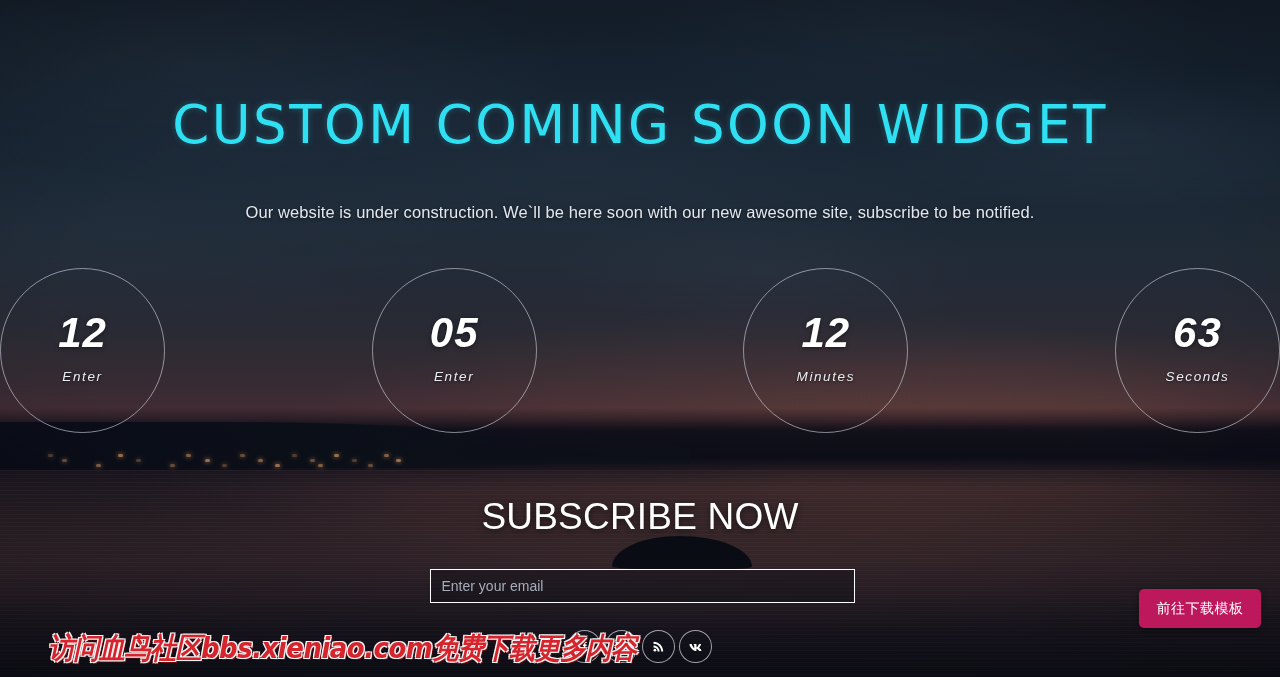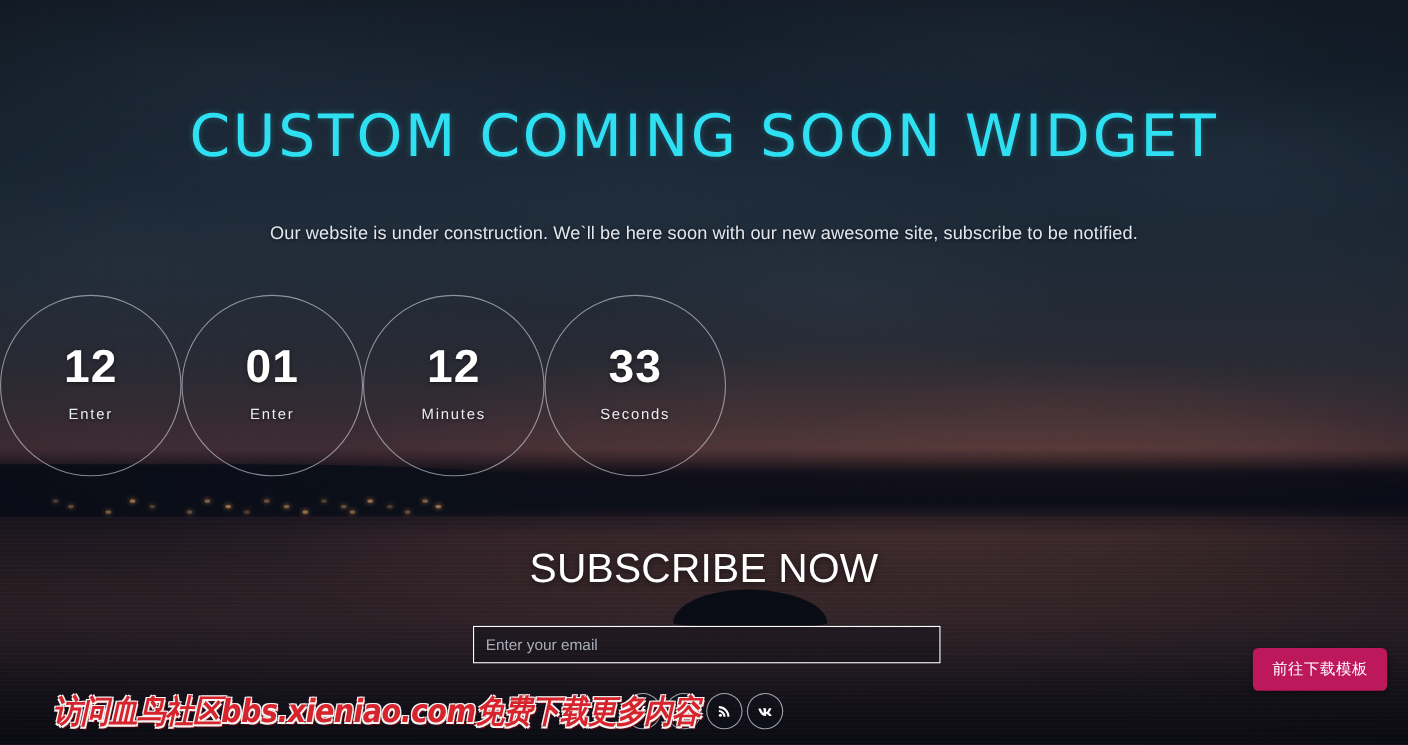--- a/index.html
+++ b/index.html
@@ -138,21 +138,21 @@
     font-size:16.5px; line-height:24px;
     color:#e2e7ee;
     font-weight:400;
     letter-spacing:.1px;
     text-shadow:0 1px 3px rgba(0,0,0,.65);
   }
 
   
   .countdown {
     position:absolute; left:0; right:0; top:268px;
-    display:flex; justify-content:flex-start; 
+    display:flex; justify-content:space-between; gap:55px;font-style:italic;
   }
   .cd-unit {
     width:165px; height:165px; border-radius:50%;
     border:1px solid rgba(205,212,222,.62);
     display:flex; flex-direction:column;
     align-items:center; justify-content:center;
     position:relative;
   }
   .cd-value {
     font-size:42px; line-height:44px; font-weight:700;
@@ -290,31 +290,31 @@
     <p class="hero-sub">Our website is under construction. We`ll be here soon with our new awesome site, subscribe to be notified.</p>
 
     <div class="countdown">
 
       <div class="cd-unit">
         <div class="cd-value">12</div>
         <div class="cd-label">Enter</div>
       </div>
 
       <div class="cd-unit">
-        <div class="cd-value">01</div>
+        <div class="cd-value">05</div>
         <div class="cd-label">Enter</div>
       </div>
 
       <div class="cd-unit">
         <div class="cd-value">12</div>
         <div class="cd-label">Minutes</div>
       </div>
 
       <div class="cd-unit">
-        <div class="cd-value">33</div>
+        <div class="cd-value">63</div>
         <div class="cd-label">Seconds</div>
       </div>
 
     </div>
 
     <h2 class="subscribe-title">SUBSCRIBE NOW</h2>
 
     <div class="sub-form">
       <input class="email-input" type="text" placeholder="Enter your email" style="">
     </div>

